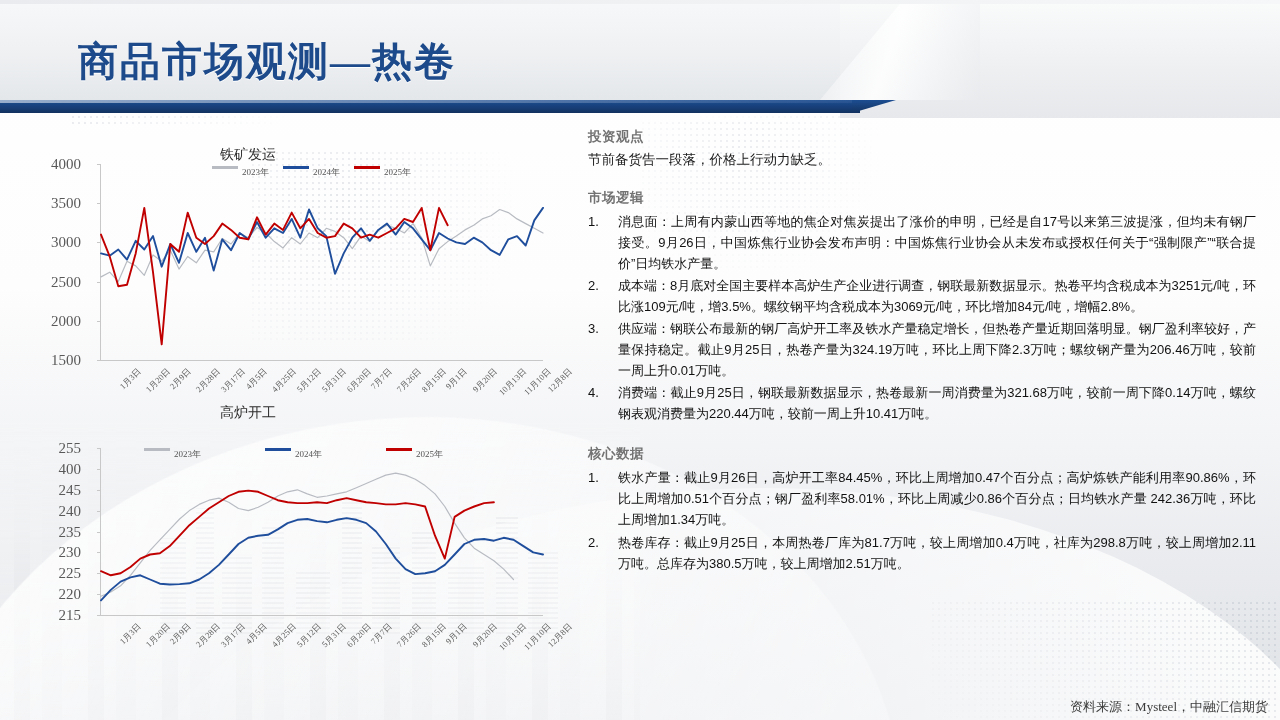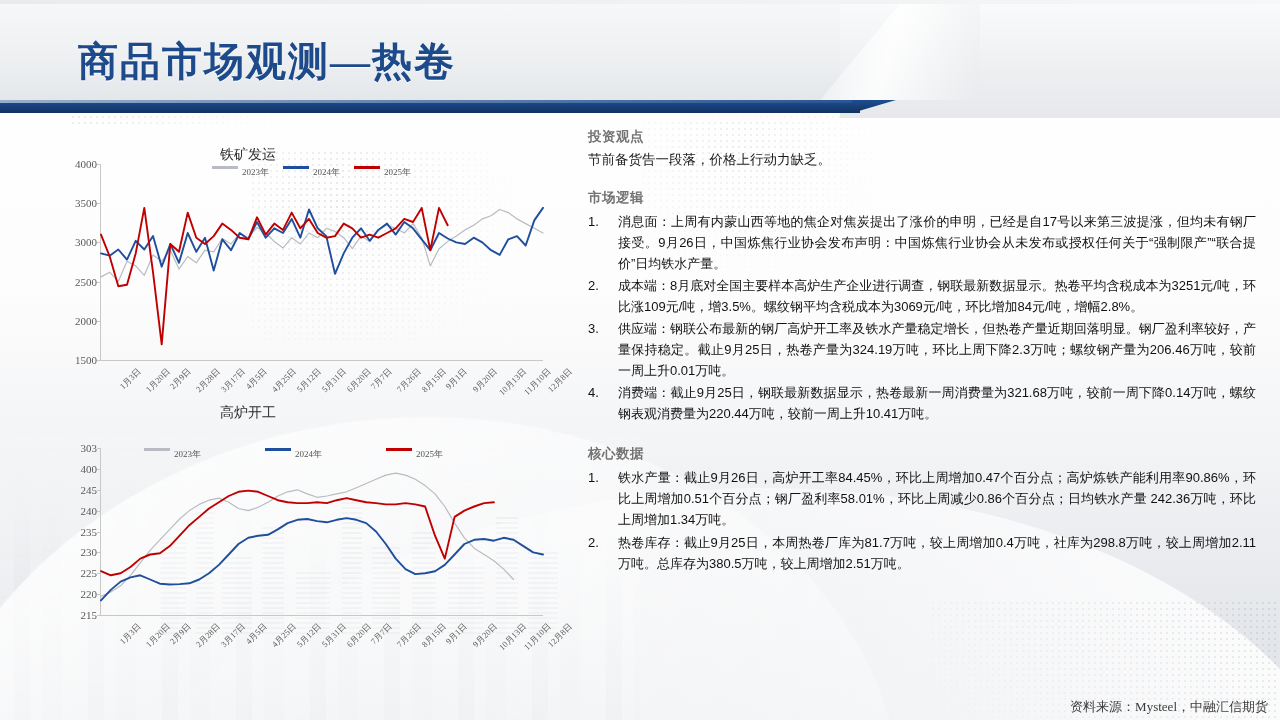--- a/index.html
+++ b/index.html
@@ -73,22 +73,22 @@
     text-shadow:0 1px 0 rgba(255,255,255,.9);}
 
   
   .chart-block{position:absolute;}
   .chart-title{position:absolute;font-size:14px;color:#2b2b2b;font-weight:400;
     font-family:"Liberation Sans","DejaVu Sans",sans-serif;}
   .legend{position:absolute;display:flex;gap:14px;align-items:center;
     font-size:9px;color:#555;font-family:"Liberation Serif",serif;}
   .legend .it{display:flex;align-items:flex-start;gap:4px;}
   .legend .sw{display:block;width:26px;height:2.5px;}
-  .ylab{position:absolute;right:100%;margin-right:4px;transform:translateY(-50%);
-    font-size:11px;color:#595959;white-space:nowrap;font-family:"Liberation Serif",serif;}
+  .ylab{position:absolute;right:100%;margin-right:20px;transform:translateY(-50%);
+    font-size:15px;color:#595959;white-space:nowrap;font-family:"Liberation Serif",serif;}
   .plot{position:absolute;border-left:1px solid #c8c8c8;border-bottom:1px solid #c8c8c8;}
   .xwrap{position:absolute;}
   .xlab{position:absolute;transform-origin:right top;transform:rotate(-45deg);
     font-size:8.5px;color:#5a5a5a;white-space:nowrap;text-align:right;
     font-family:"Liberation Serif",serif;}
   svg{display:block;overflow:visible;}
 
   
   .panel{position:absolute;left:588px;top:128px;width:668px;
     font-family:"Liberation Sans","DejaVu Sans",sans-serif;}
@@ -219,21 +219,21 @@
           <span>2025年</span>
         </span>
       </div>
 
     <div class="plot" id="plot2" style="left:66px;top:48px;width:442px;height:167px;">
       <svg id="svg2" width="442" height="167" viewBox="0 0 442 167">
           <polyline points="0.0,148.2 9.8,144.0 19.6,137.8 29.5,127.3 39.3,114.8 49.1,102.3 58.9,91.8 68.8,81.4 78.6,71.0 88.4,62.6 98.2,56.4 108.0,52.2 117.9,50.1 127.7,54.3 137.5,60.5 147.3,62.6 157.2,59.3 167.0,54.3 176.8,48.0 186.6,43.8 196.4,41.8 206.3,45.9 216.1,49.3 225.9,48.0 235.7,45.9 245.6,43.8 255.4,39.7 265.2,35.5 275.0,31.3 284.8,27.1 294.7,25.1 304.5,27.1 314.3,31.3 324.1,37.6 334.0,45.9 343.8,58.5 353.6,75.1 363.4,89.8 373.2,100.2 383.1,106.5 392.9,112.7 402.7,121.1 412.5,131.5" fill="none" stroke="#b8bcc2" stroke-width="1.2" stroke-linejoin="round" stroke-linecap="round"></polyline>
           <polyline points="0.0,152.4 9.8,141.9 19.6,133.6 29.5,129.4 39.3,127.3 49.1,131.5 58.9,135.7 68.8,136.5 78.6,136.1 88.4,135.3 98.2,131.5 108.0,125.3 117.9,116.9 127.7,106.5 137.5,96.0 147.3,89.8 157.2,87.7 167.0,86.8 176.8,81.4 186.6,75.1 196.4,71.8 206.3,71.0 216.1,73.1 225.9,74.3 235.7,71.8 245.6,70.1 255.4,71.8 265.2,75.1 275.0,83.5 284.8,96.0 294.7,110.6 304.5,121.1 314.3,126.1 324.1,125.3 334.0,123.2 343.8,116.9 353.6,106.5 363.4,96.0 373.2,91.8 383.1,91.0 392.9,92.7 402.7,89.8 412.5,91.8 422.4,98.1 432.2,104.4 442.0,106.5" fill="none" stroke="#1f4e9c" stroke-width="1.9" stroke-linejoin="round" stroke-linecap="round"></polyline>
           <polyline points="0.0,123.2 9.8,127.3 19.6,125.3 29.5,119.0 39.3,110.6 49.1,106.5 58.9,105.2 68.8,98.1 78.6,87.7 88.4,77.2 98.2,68.9 108.0,60.5 117.9,54.3 127.7,48.0 137.5,43.8 147.3,42.6 157.2,43.8 167.0,48.0 176.8,52.2 186.6,54.3 196.4,55.1 206.3,55.1 216.1,54.3 225.9,55.1 235.7,52.2 245.6,50.1 255.4,52.2 265.2,54.3 275.0,55.1 284.8,56.4 294.7,56.4 304.5,55.1 314.3,56.4 324.1,58.5 334.0,87.7 343.8,110.6 353.6,68.9 363.4,62.6 373.2,58.5 383.1,55.1 392.9,54.3" fill="none" stroke="#c00000" stroke-width="1.9" stroke-linejoin="round" stroke-linecap="round"></polyline>
         </svg>
-    <div class="ylab" style="top: 0px;">303</div>
+    <div class="ylab" style="top: 0px;">255</div>
         <div style="position: absolute; right: 100%; width: 4px; height: 1px; background: rgb(200, 200, 200); top: 0px;"></div>
         <div class="ylab" style="top: 20.875px;">400</div>
         <div style="position: absolute; right: 100%; width: 4px; height: 1px; background: rgb(200, 200, 200); top: 20.875px;"></div>
         <div class="ylab" style="top: 41.75px;">245</div>
         <div style="position: absolute; right: 100%; width: 4px; height: 1px; background: rgb(200, 200, 200); top: 41.75px;"></div>
         <div class="ylab" style="top: 62.625px;">240</div>
         <div style="position: absolute; right: 100%; width: 4px; height: 1px; background: rgb(200, 200, 200); top: 62.625px;"></div>
         <div class="ylab" style="top: 83.5px;">235</div>
         <div style="position: absolute; right: 100%; width: 4px; height: 1px; background: rgb(200, 200, 200); top: 83.5px;"></div>
         <div class="ylab" style="top: 104.375px;">230</div>

